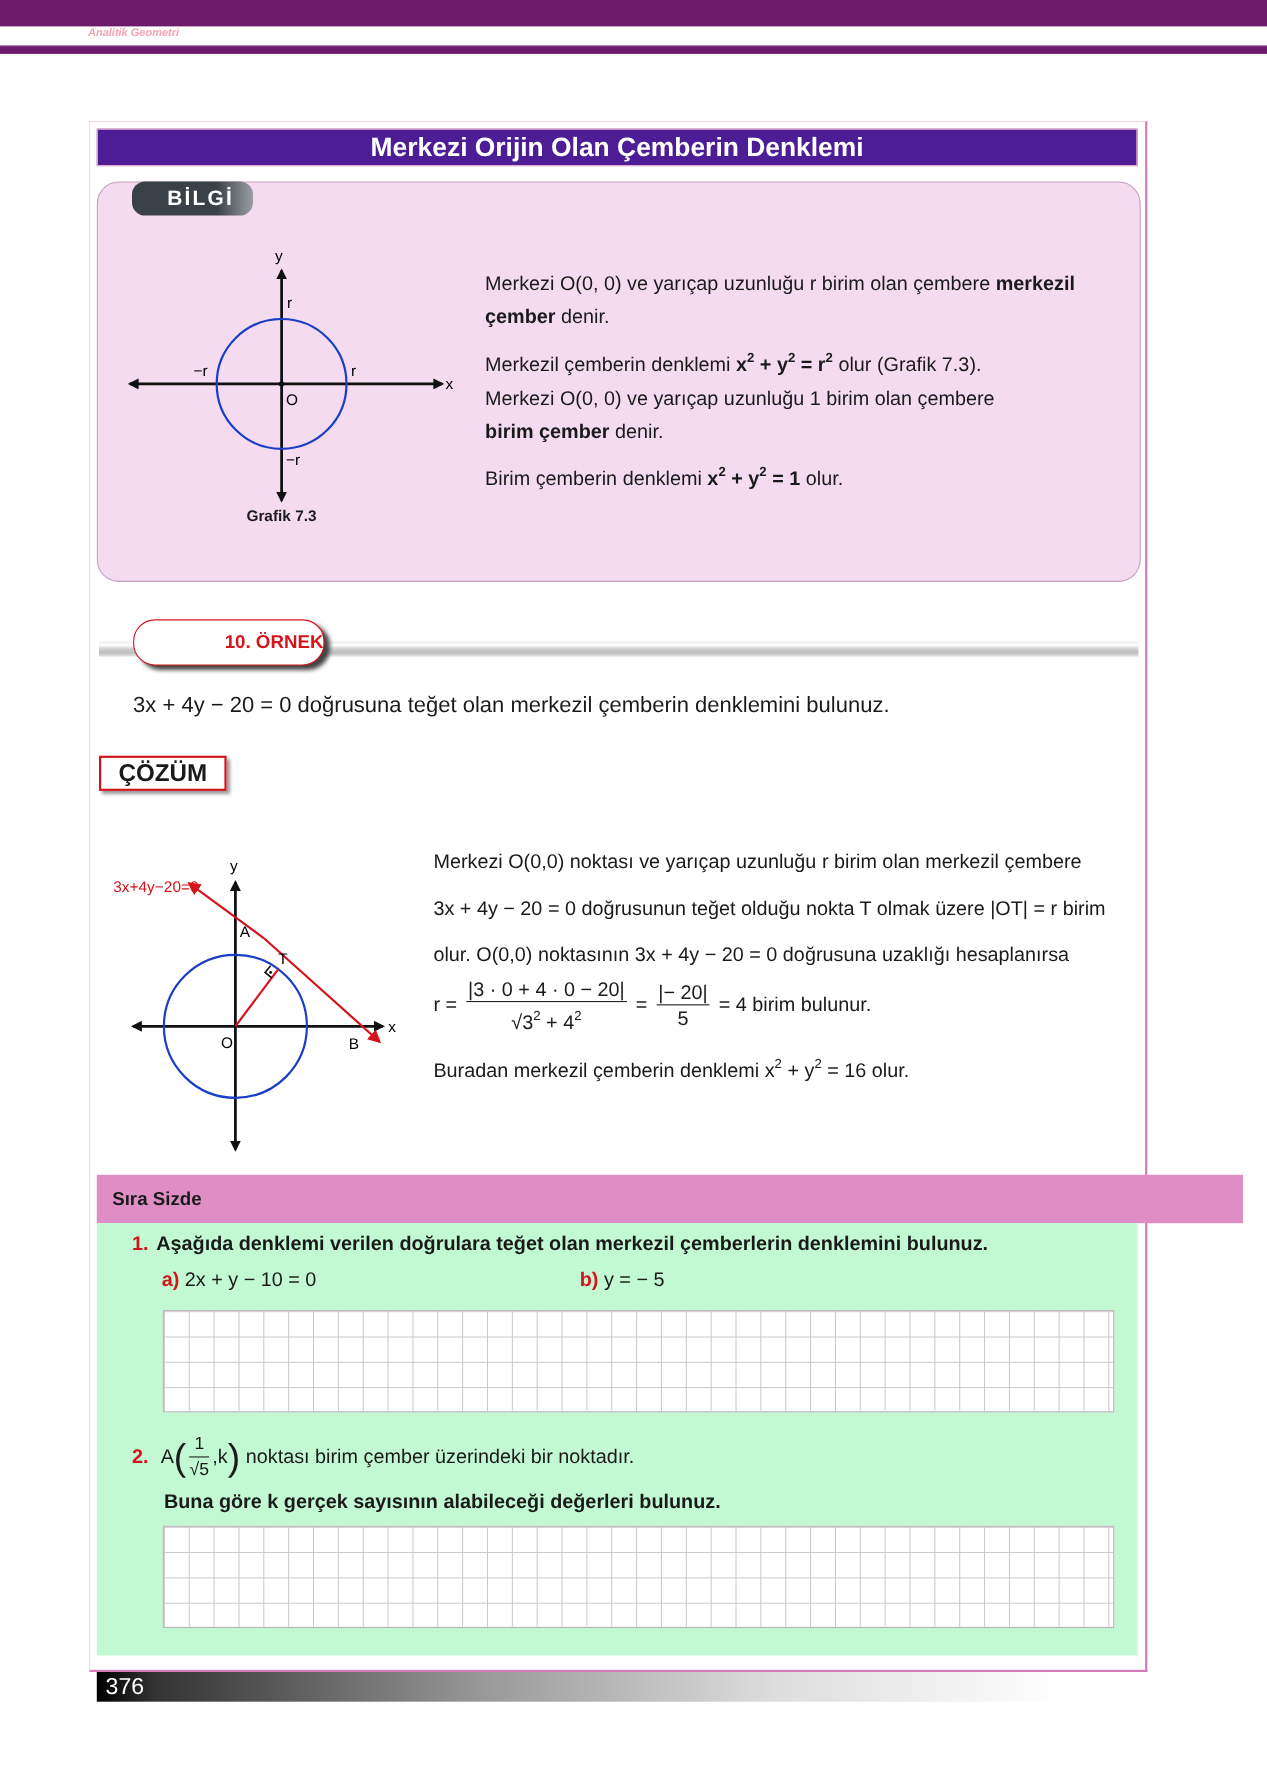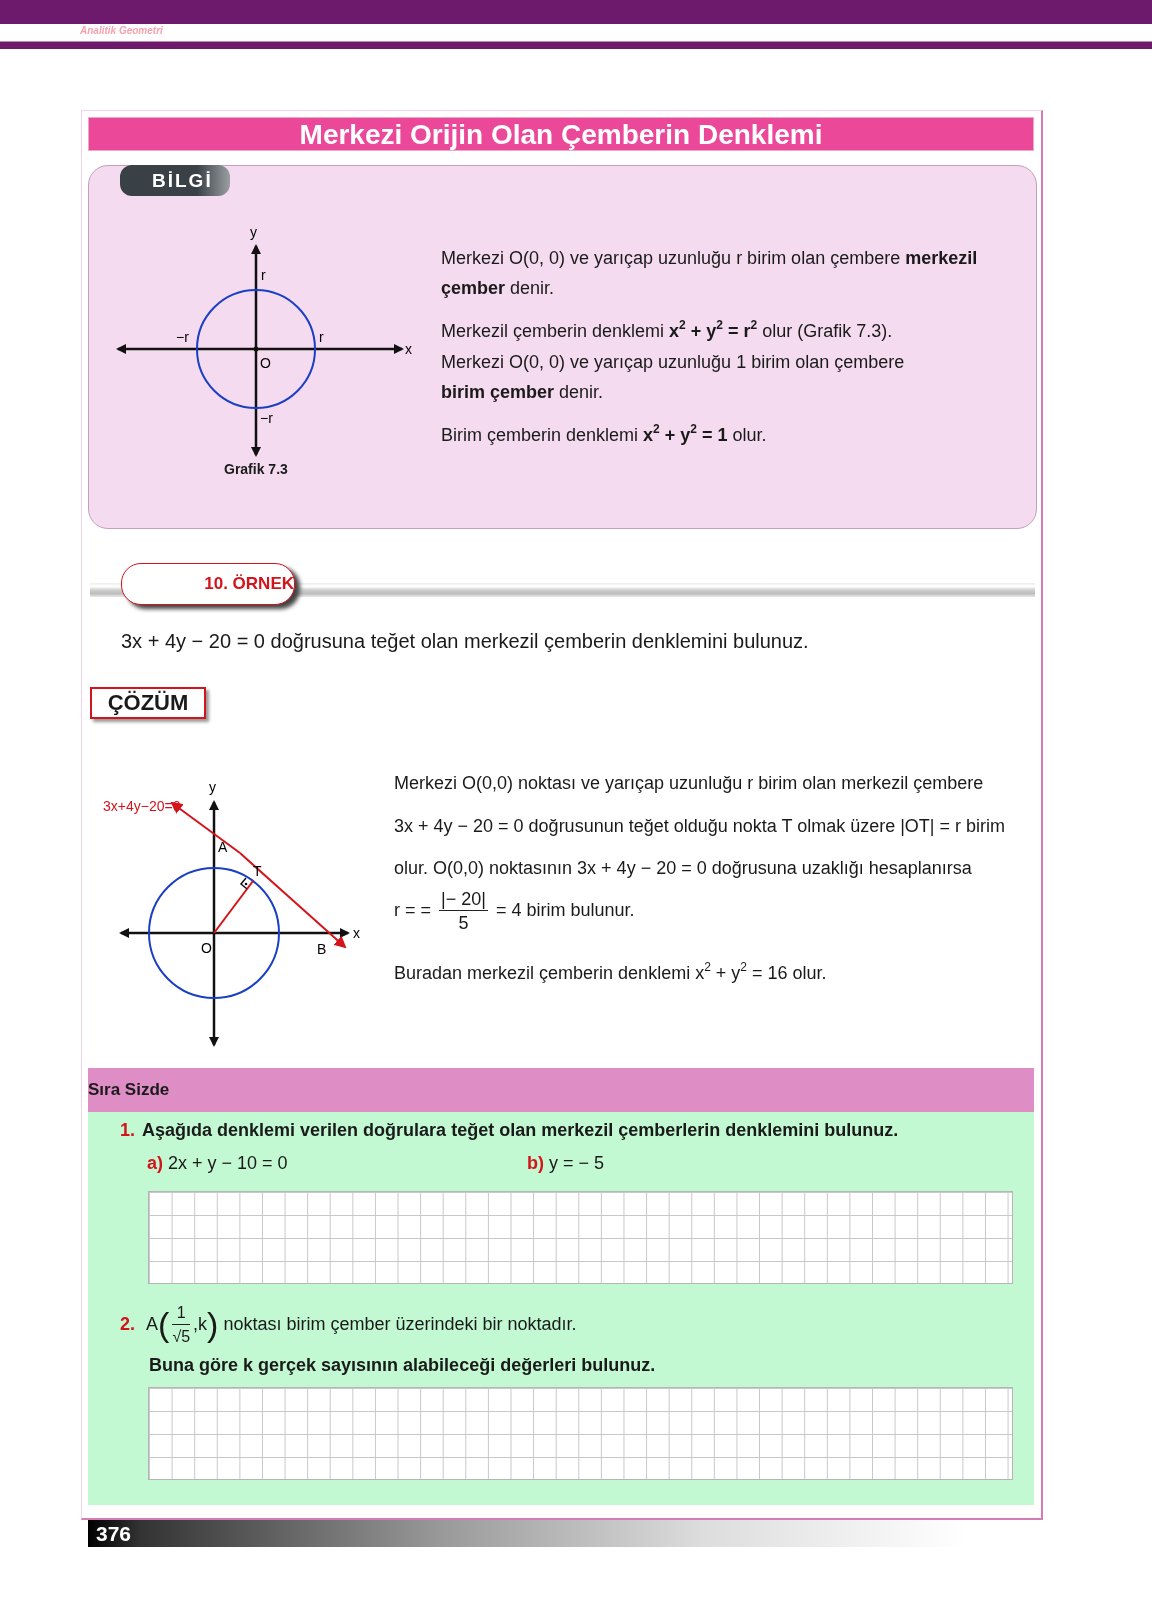--- a/index.html
+++ b/index.html
@@ -3,42 +3,42 @@
 <meta charset="utf-8">
 <style>
   *{box-sizing:border-box;margin:0;padding:0}
   html,body{width:1152px;height:1624px;background:#fff;overflow:hidden}
   body{position:relative;font-family:"Liberation Sans","DejaVu Sans",sans-serif;color:#1a1a1a}
   .abs{position:absolute}
   .topbar{left:0;top:0;width:1152px;height:24px;background:#6e1a6c}
   .topbar2{left:0;top:41px;width:1152px;height:8px;background:#6e1a6c;border-top:1px solid #b88ab6}
   .running{left:80px;top:25px;font-size:10px;font-style:italic;font-weight:bold;color:#f5a3b0}
   .frame{left:81px;top:110px;width:962px;height:1410px;border:1px solid #f3d3e8;border-right:2px solid #d57cb6;border-bottom:2px solid #d57cb6}
-  .titlebar{left:88px;top:117px;width:946px;height:34px;background:#ec4899;border:1px solid #e7a9cc;color:#fff;font-size:28px;font-weight:bold;text-align:center;line-height:33px}
+  .titlebar{left:88px;top:117px;width:946px;height:34px;background:#4c1d95;border:1px solid #e7a9cc;color:#fff;font-size:24px;font-weight:bold;text-align:center;line-height:33px}
   .infobox{left:88px;top:165px;width:949px;height:364px;background:#f4dbef;border:1px solid #c4a0bc;border-radius:20px}
   .bilgi{left:120px;top:165px;width:110px;height:31px;border-radius:12px;background:linear-gradient(90deg,#3a4146 0%,#3a4146 70%,#9a9ea3 100%);color:#fff;font-size:19px;font-weight:bold;letter-spacing:2px;line-height:31px;padding-left:32px}
   .info-line{left:441px;font-size:18px;line-height:22px;white-space:nowrap}
   .grafik-label{left:224px;top:461px;font-size:14px;font-weight:bold}
   .ornek-line{left:90px;top:583px;width:945px;height:14px;background:linear-gradient(180deg,#ededed 0%,#fff 25%,#cfcfcf 50%,#bdbdbd 75%,#e8e8e8 100%)}
   .ornek-pill{left:121px;top:563px;width:174px;height:42px;border:1.5px solid #d4141b;border-radius:20px;background:#fff;box-shadow:5px 4px 4px #444;color:#d4141b;font-size:17px;font-weight:bold;text-align:right;line-height:40px}
   .problem{left:121px;top:630px;font-size:20px;white-space:nowrap}
   .cozum{left:90px;top:687px;width:116px;height:32px;border:2px solid #d4141b;background:#fff;box-shadow:3px 3px 3px #999;font-size:22px;font-weight:bold;text-align:center;line-height:28px}
   .sol-line{left:394px;font-size:18px;white-space:nowrap;line-height:22px}
   .frac{display:inline-block;vertical-align:middle;text-align:center;margin:0 3px}
   .frac .num{display:block;border-bottom:1.5px solid #222;padding:0 2px;line-height:22px}
   .frac .den{display:block;line-height:24px}
   sup{font-size:12px;vertical-align:8px}
-  .sira{left:88px;top:1068px;width:946px;height:44px;background:#de8ec5;font-size:17px;font-weight:bold;line-height:44px;padding-left:0}
+  .sira{left:88px;top:1068px;width:1042px;height:44px;background:#de8ec5;font-size:17px;font-weight:bold;line-height:44px;padding-left:14px}
   .green{left:88px;top:1112px;width:946px;height:393px;background:#c2f9d2}
   .q-num{color:#d4141b;font-weight:bold}
   .q-line{font-size:18px;white-space:nowrap}
   .grid{background-color:#fff;border:1px solid #b5b5b5;
         background-image:linear-gradient(90deg,#c8c8c8 1px,transparent 1px),linear-gradient(180deg,#c8c8c8 1px,transparent 1px);
         background-size:22.6px 100%,100% 23px}
-  .pagenum{left:88px;top:1520px;width:880px;height:27px;background:linear-gradient(90deg,#000 0%,#333 6%,#999 40%,#ddd 70%,#fff 100%);color:#fff;font-size:21px;font-weight:bold;padding-left:8px;line-height:27px}
+  .pagenum{left:88px;top:1520px;width:880px;height:27px;background:linear-gradient(90deg,#000 0%,#333 6%,#999 40%,#ddd 70%,#fff 100%);color:#fff;font-size:21px;font-weight:normal;padding-left:8px;line-height:27px}
   svg text{font-family:"Liberation Sans","DejaVu Sans",sans-serif}
 </style>
 </head>
 <body>
 
 <div class="abs topbar"></div>
 <div class="abs running">Analitik Geometri</div>
 <div class="abs topbar2"></div>
 
 <div class="abs frame"></div>
@@ -113,20 +113,24 @@
   <text x="158" y="106" font-size="14">T</text>
   <text x="106" y="183" font-size="14">O</text>
   <text x="222" y="184" font-size="14">B</text>
 </svg>
 
 <div class="abs sol-line" style="top:772px">Merkezi   O(0,0)  noktası ve yarıçap uzunluğu r birim olan merkezil çembere</div>
 <div class="abs sol-line" style="top:815px"> 3x + 4y − 20 = 0  doğrusunun teğet olduğu nokta T olmak üzere |OT| = r  birim</div>
 <div class="abs sol-line" style="top:857px">olur.  O(0,0)  noktasının  3x + 4y − 20 = 0  doğrusuna uzaklığı hesaplanırsa</div>
 <div class="abs sol-line" style="top:888px">
   <span>r =</span>
+  <span class="frac">
+    <span class="num">|3 · 0 + 4 · 0 − 20|</span>
+    <span class="den"><span>√3</span><sup>2</sup><span> + 4</span><sup>2</sup></span>
+  </span>
   <span>=</span>
   <span class="frac">
     <span class="num">|− 20|</span>
     <span class="den">5</span>
   </span>
   <span>= 4 birim bulunur.</span>
 </div>
 <div class="abs sol-line" style="top:956px">
   <span>Buradan merkezil çemberin denklemi x</span><sup>2</sup><span> + y</span><sup>2</sup><span> = 16 olur.</span>
 </div>

